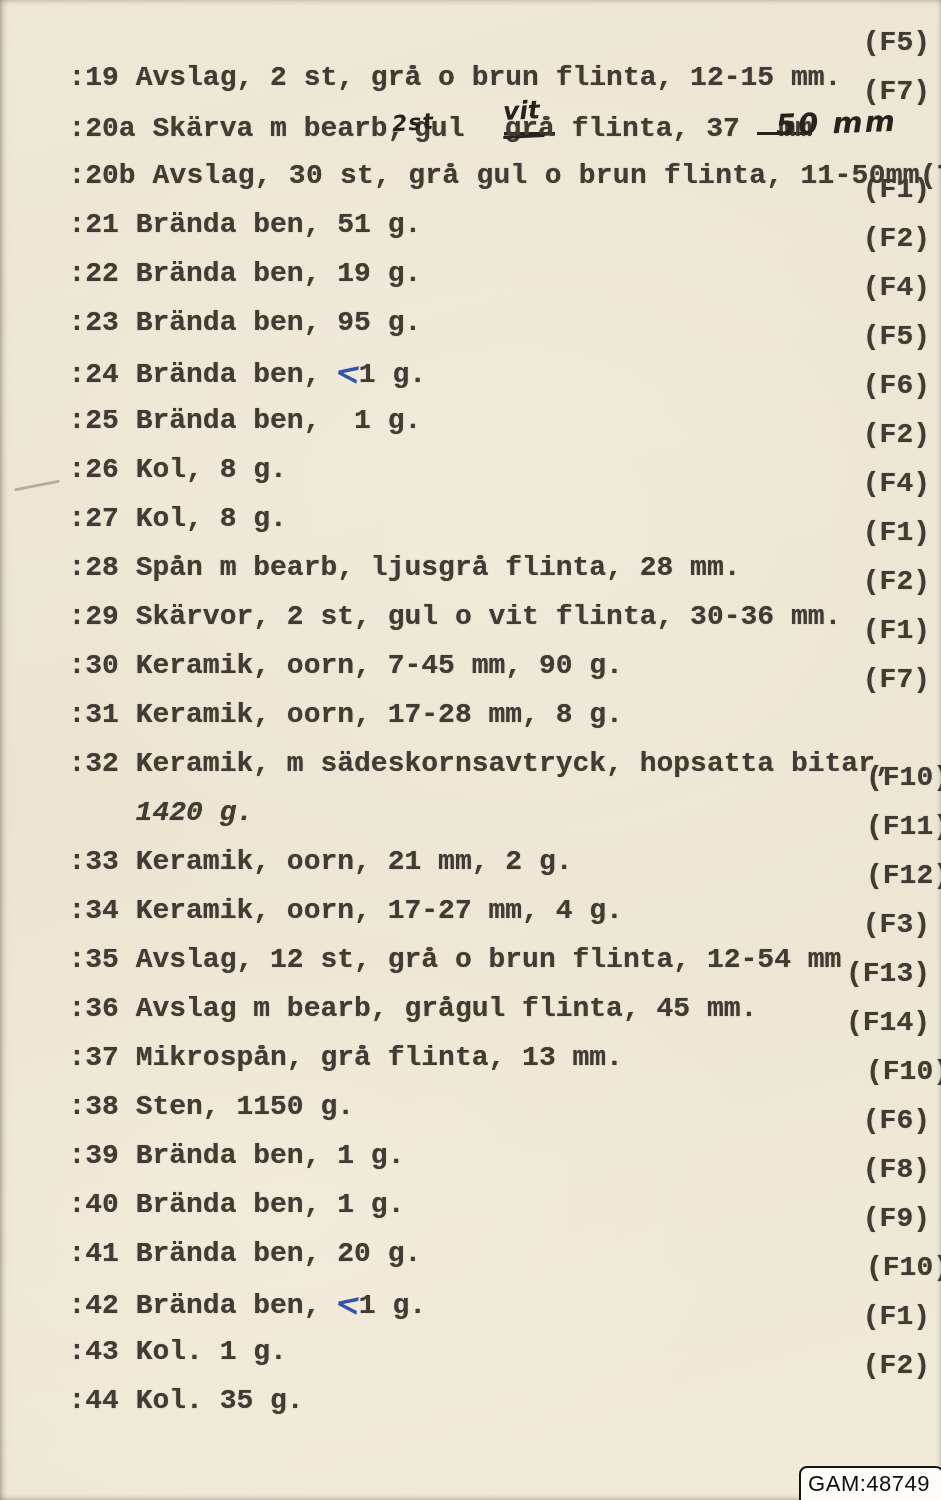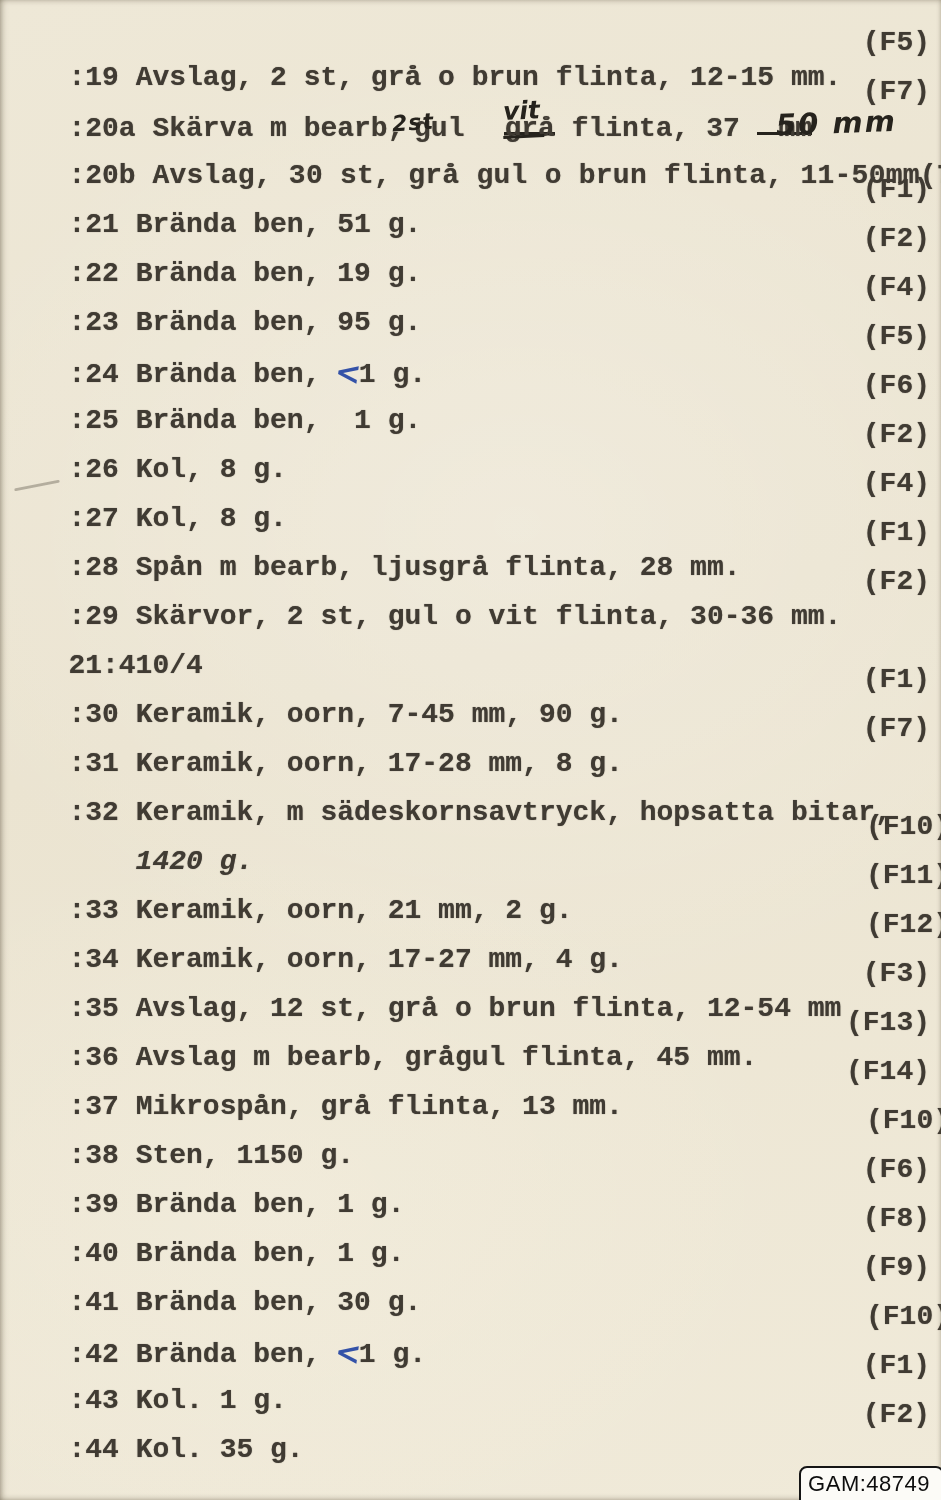--- a/index.html
+++ b/index.html
@@ -145,23 +145,20 @@
   <div class="row">
     <span class="mono no">:28</span><span class="mono desc">Spån m bearb, ljusgrå flinta, 28 mm.</span>
     <span class="mono find">(F1)</span>
   </div>
 
   <div class="row">
     <span class="mono no">:29</span><span class="mono desc">Skärvor, 2 st, gul o vit flinta, 30-36 mm.</span>
     <span class="mono find">(F2)</span>
   </div>
 
-  <div class="row">
-    <span class="mono section">21:410/4</span>
-  </div>
 
   <div class="row">
     <span class="mono no">:30</span><span class="mono desc">Keramik, oorn, 7-45 mm, 90 g.</span>
     <span class="mono find">(F1)</span>
   </div>
 
   <div class="row">
     <span class="mono no">:31</span><span class="mono desc">Keramik, oorn, 17-28 mm, 8 g.</span>
     <span class="mono find">(F7)</span>
   </div>
@@ -209,21 +206,21 @@
     <span class="mono no">:39</span><span class="mono desc">Brända ben, 1 g.</span>
     <span class="mono find">(F6)</span>
   </div>
 
   <div class="row">
     <span class="mono no">:40</span><span class="mono desc">Brända ben, 1 g.</span>
     <span class="mono find">(F8)</span>
   </div>
 
   <div class="row">
-    <span class="mono no">:41</span><span class="mono desc">Brända ben, 30 g.</span>
+    <span class="mono no">:41</span><span class="mono desc">Brända ben, 20 g.</span>
     <span class="mono find">(F9)</span>
   </div>
 
   <div class="row">
     <span class="mono no">:42</span><span class="mono">Brända ben, </span><span class="bluemark">&lt;</span><span class="mono">1 g.</span>
     <span class="mono find bleed">(F10)</span>
   </div>
 
   <div class="row">
     <span class="mono no">:43</span><span class="mono desc">Kol. 1 g.</span>

